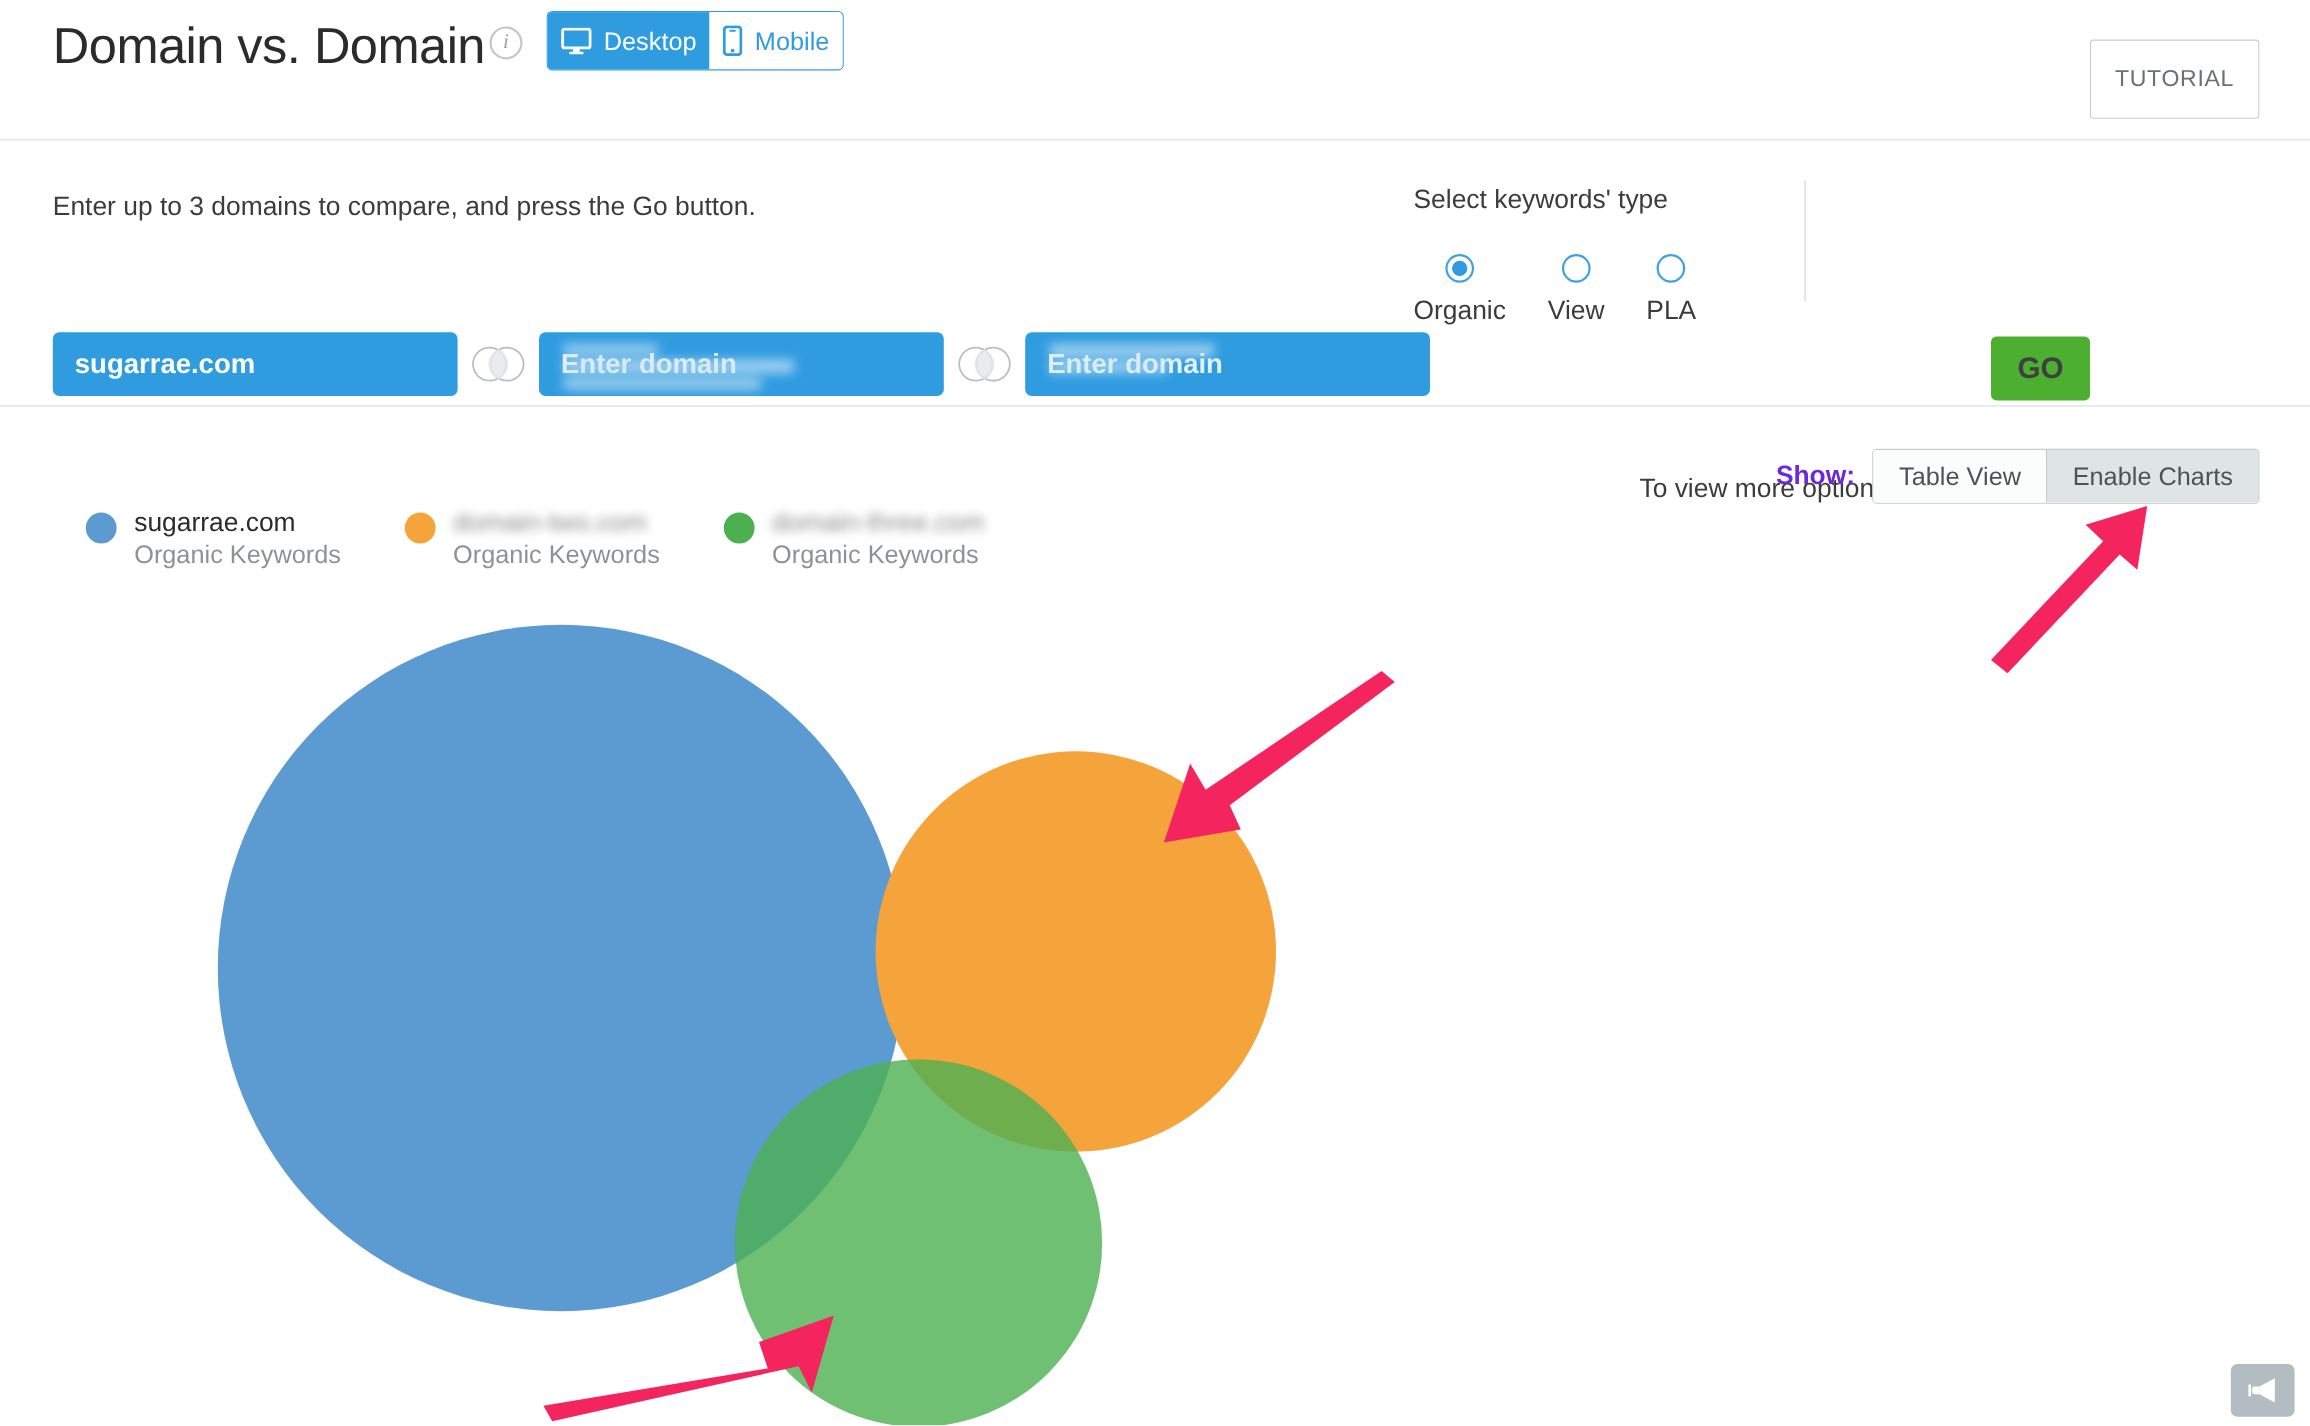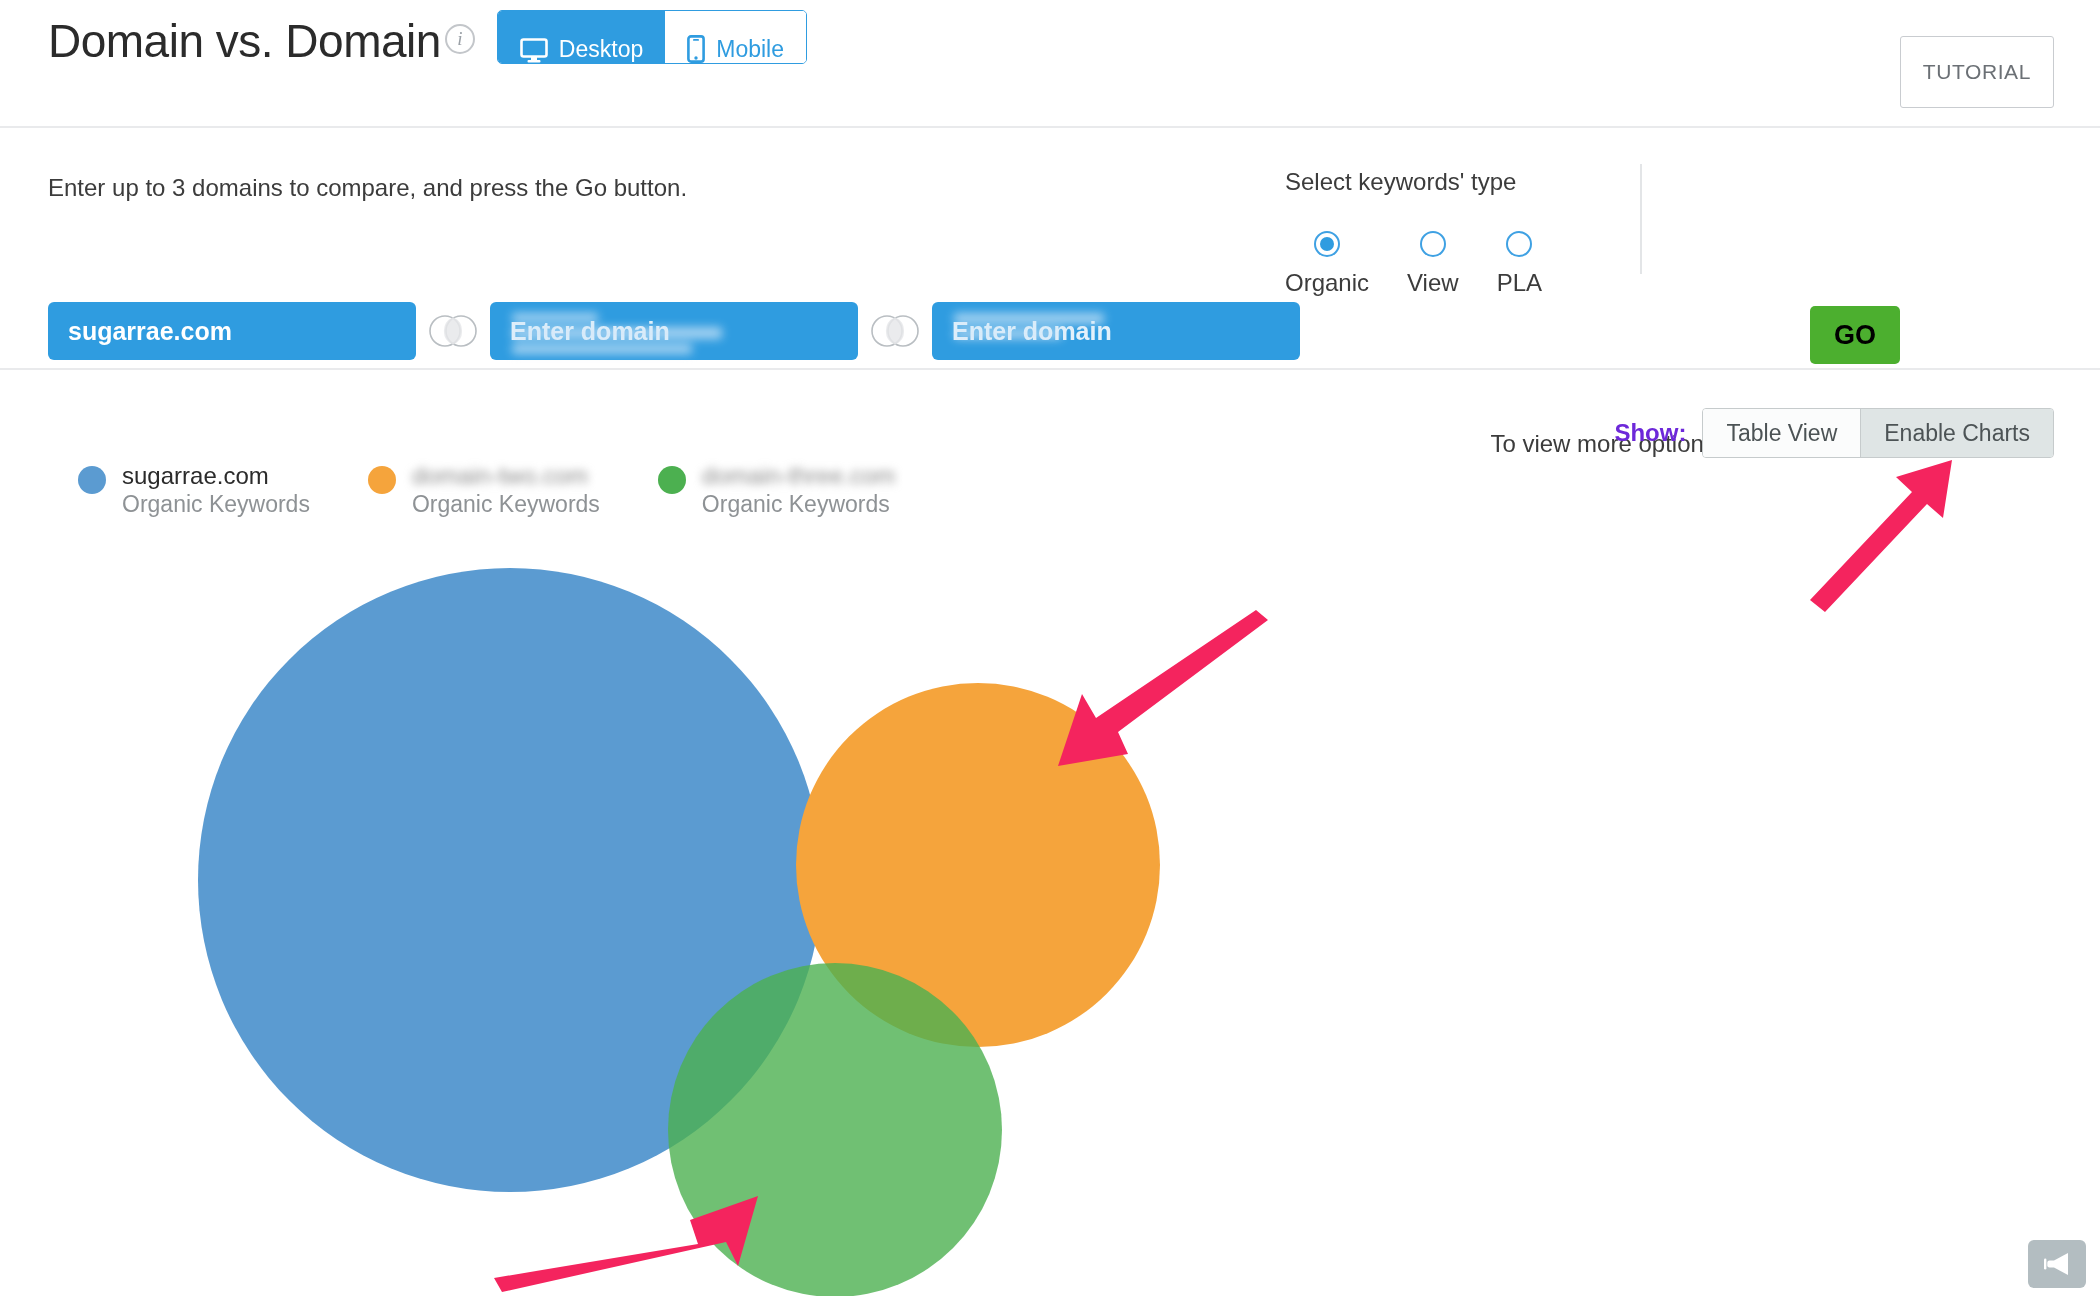--- a/index.html
+++ b/index.html
@@ -60,23 +60,23 @@
     display: flex;
     margin-left: 22px;
     margin-top: 10px;
     border: 1px solid #2f9ce0;
     border-radius: 5px;
     overflow: hidden;
     height: 52px;
   }
   .device-btn {
     display: flex;
-    align-items: flex-end;
+    align-items: center;
     gap: 11px;
-    padding: 0 22px;
+    padding: 0 12px;
     font-size: 23px;
     cursor: pointer;
     background: #ffffff;
     color: #2f9ce0;
     border: none;
     font-family: "Liberation Sans", sans-serif;
   }
   .device-btn.active {
     background: #2f9ce0;
     color: #ffffff;
@@ -210,21 +210,21 @@
   .go-btn {
     position: absolute;
     left: 1810px;
     top: 207px;
     transform: translateY(-50%);
     width: 90px;
     height: 58px;
     background: #4caf2f;
     border: none;
     border-radius: 5px;
-    color: #000000;
+    color: #404040;
     font-size: 27px;
     font-weight: bold;
     cursor: pointer;
     font-family: "Liberation Sans", sans-serif;
   }
   .adv-row {
     position: absolute;
     right: 46px;
     top: 298px;
     display: flex;

